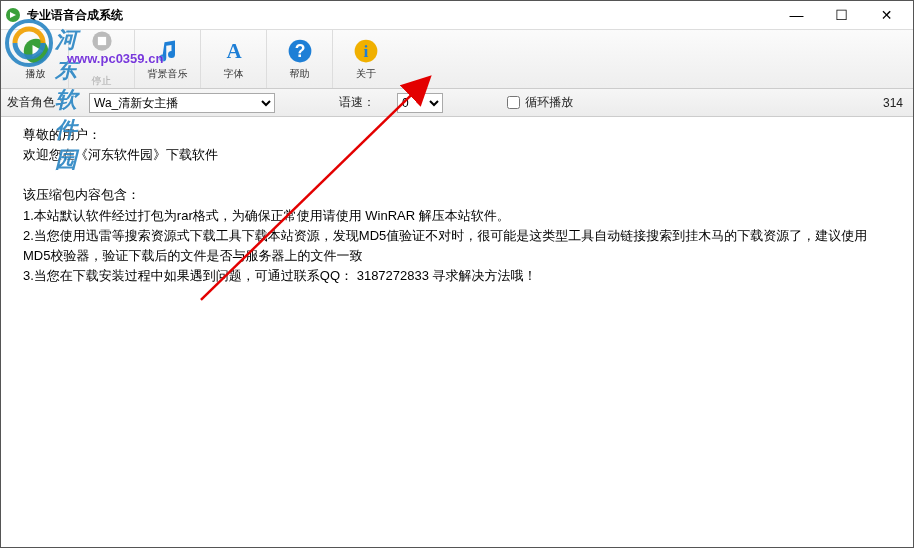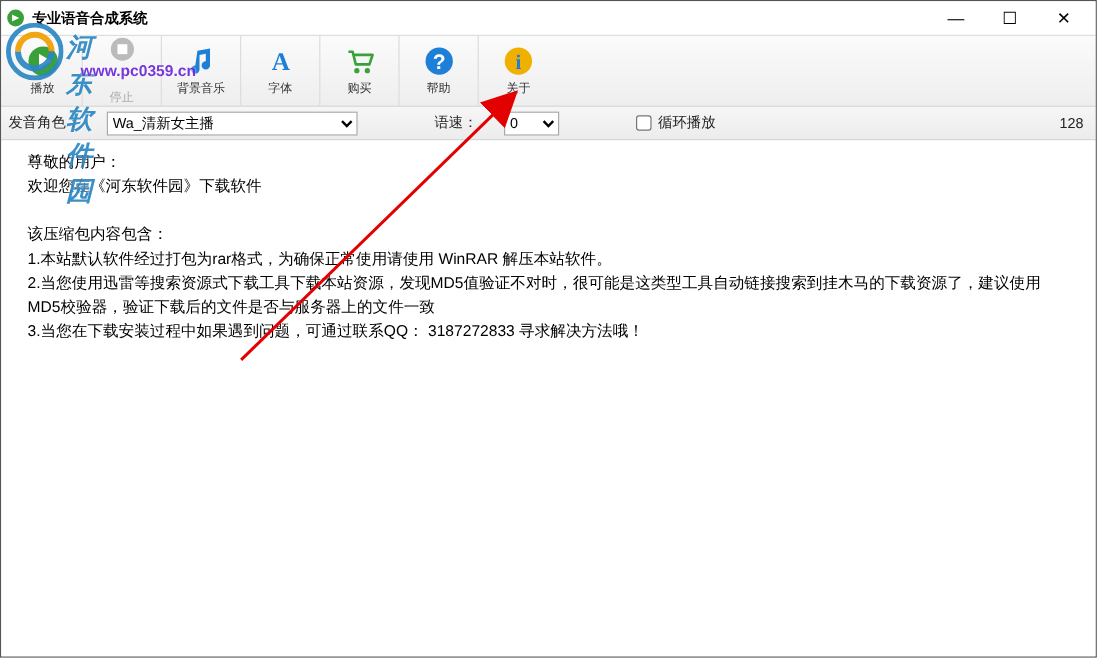--- a/index.html
+++ b/index.html
@@ -64,21 +64,21 @@
   gap: 22px;
   font-size: 12px;
   color: #222;
 }
 .option-bar select {
   font-size: 12px;
   height: 20px;
   border: 1px solid #aaa;
   background: #fff;
 }
-.voice-select { width: 209px; }
+.voice-select { width: 186px; }
 .speed-select { width: 46px; }
 .spacer { flex: 1; }
 .count { margin-right: 4px; }
 
 input[type=checkbox] { vertical-align: middle; margin-right: 2px; }
 
 .text-area {
   flex: 1;
   padding: 8px 22px;
   font-size: 13px;
@@ -157,28 +157,20 @@
     <span class="tb-label">背景音乐</span>
   </div>
 
   <div class="tb-btn">
     <svg class="tb-icon" viewBox="0 0 32 32">
       <text x="16" y="24" text-anchor="middle" font-size="24" font-family="serif" fill="#1e7fd6" font-weight="bold">A</text>
     </svg>
     <span class="tb-label">字体</span>
   </div>
 
-  <div class="tb-btn">
-    <svg class="tb-icon" viewBox="0 0 32 32">
-      <path d="M5 7 L9 7 L12 19 L25 19 L28 10 L10 10" stroke="#3aa03a" stroke-width="2.5" fill="none" stroke-linejoin="round"></path>
-      <circle cx="13" cy="25" r="2.5" fill="#3aa03a"></circle>
-      <circle cx="23" cy="25" r="2.5" fill="#3aa03a"></circle>
-    </svg>
-    <span class="tb-label">购买</span>
-  </div>
 
 
   <div class="tb-btn">
     <svg class="tb-icon" viewBox="0 0 32 32">
       <circle cx="16" cy="16" r="13" fill="#1e7fd6"></circle>
       <text x="16" y="23" text-anchor="middle" font-size="20" fill="#fff" font-weight="bold">?</text>
     </svg>
     <span class="tb-label">帮助</span>
   </div>
 
@@ -201,21 +193,21 @@
   <span>语速：</span>
   <select class="speed-select">
     <option>0</option>
   </select>
   <span style="width:20px"></span>
   <label>
     <input type="checkbox" style="">
     <span>循环播放</span>
   </label>
   <span class="spacer"></span>
-  <span class="count">128</span>
+  <span class="count">314</span>
 </div>
 
 <div class="text-area">尊敬的用户：
 欢迎您在《河东软件园》下载软件
 
 该压缩包内容包含：
 1.本站默认软件经过打包为rar格式，为确保正常使用请使用 WinRAR 解压本站软件。
 2.当您使用迅雷等搜索资源式下载工具下载本站资源，发现MD5值验证不对时，很可能是这类型工具自动链接搜索到挂木马的下载资源了，建议使用MD5校验器，验证下载后的文件是否与服务器上的文件一致
 3.当您在下载安装过程中如果遇到问题，可通过联系QQ： 3187272833 寻求解决方法哦！</div>
 

